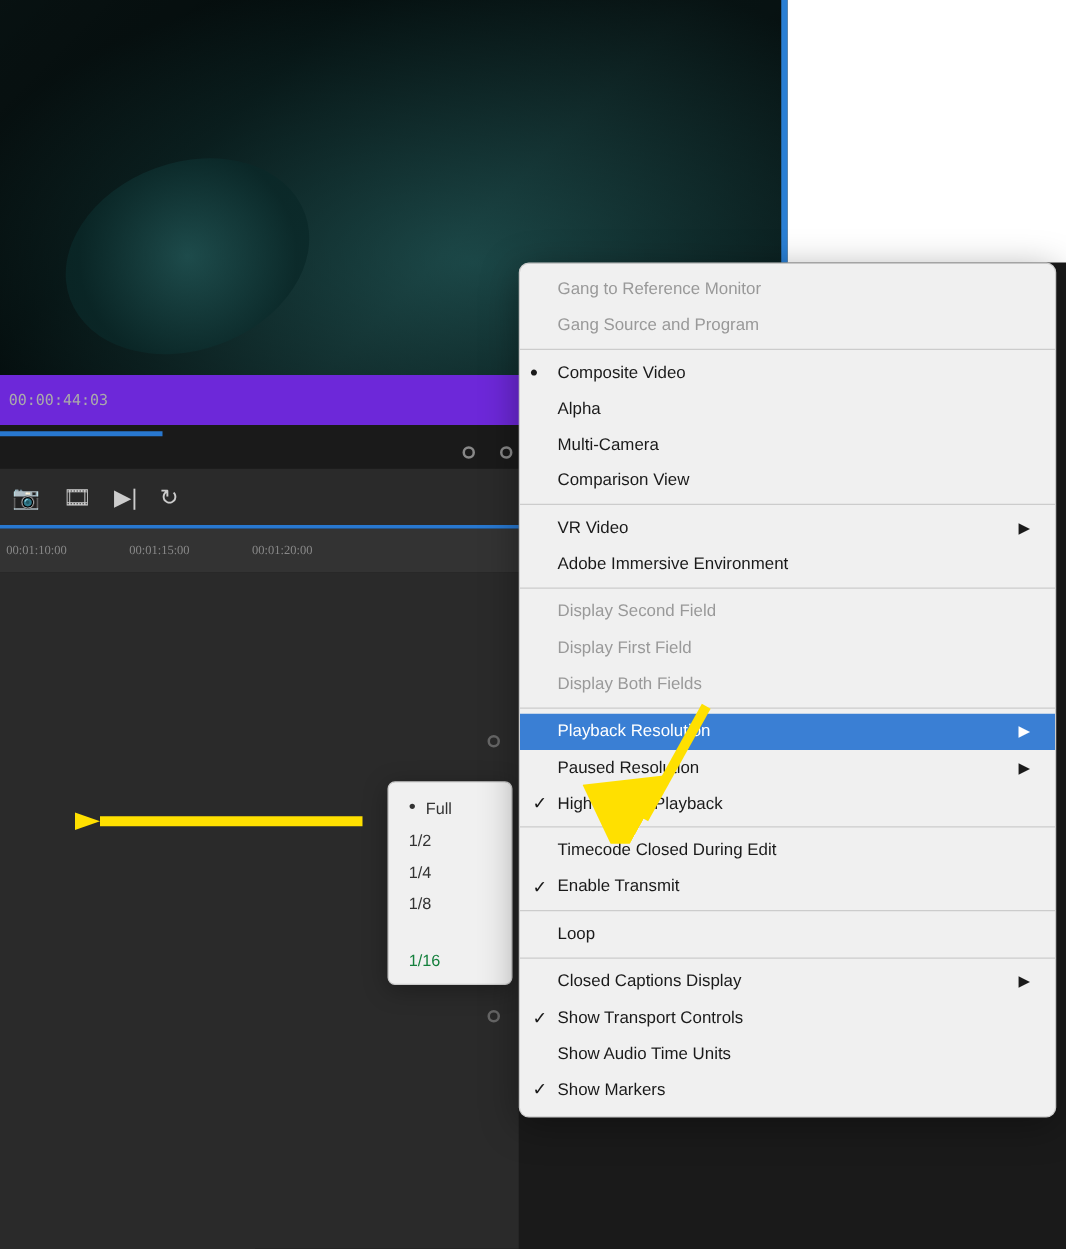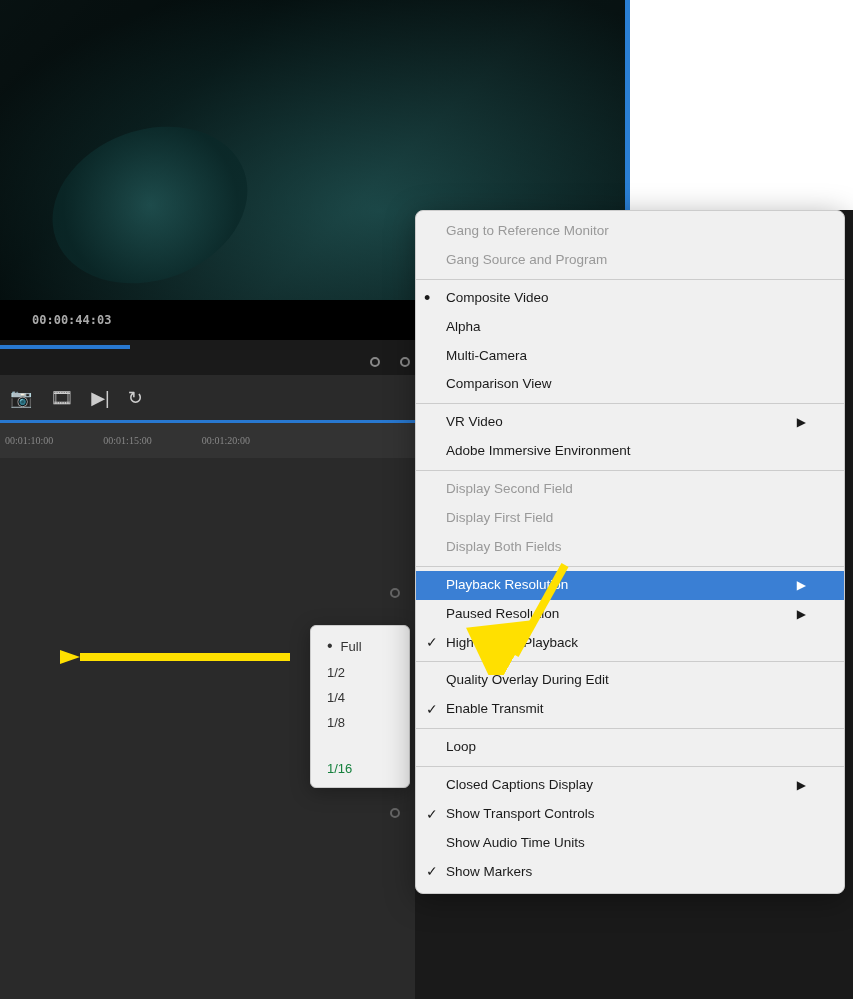--- a/index.html
+++ b/index.html
@@ -58,26 +58,25 @@
       height: 210px;
       background: #2a7fd4;
     }
 
     .timecode-display {
       position: absolute;
       top: 300px;
       left: 0;
       width: 630px;
       height: 40px;
-      background: #000000;
+      background: #6d28d9;
       display: flex;
       align-items: center;
       justify-content: space-between;
-      padding: 0 32px;
-      font-weight: bold;
+      padding: 0 7px;
     }
     .timecode-text {
       color: #aaaaaa;
       font-size: 12px;
       font-family: monospace;
     }
 
     
     .resolution-dropdown {
       position: absolute;
@@ -240,21 +239,21 @@
       width: 430px;
       background: #f0f0f0;
       border: 1px solid #ccc;
       border-radius: 8px;
       box-shadow: 0 6px 30px rgba(0,0,0,0.35);
       padding: 6px 0;
       z-index: 200;
     }
 
     .menu-item {
-      padding: 5px 38px 5px 30px;
+      padding: 5px 20px 5px 30px;
       font-size: 13.5px;
       color: #1a1a1a;
       cursor: pointer;
       display: flex;
       align-items: center;
       justify-content: space-between;
       position: relative;
       line-height: 1.4;
       white-space: nowrap;
     }
@@ -451,21 +450,21 @@
     <span class="submenu-arrow">▶</span>
   </div>
   <div class="menu-item">
     <span class="check-mark">✓</span>
     <span>High Quality Playback</span>
   </div>
 
   <div class="menu-separator"></div>
 
   <div class="menu-item">
-    <span>Quality Overlay During Edit</span>
+    <span>Timecode Closed During Edit</span>
   </div>
   <div class="menu-item">
     <span class="check-mark">✓</span>
     <span>Enable Transmit</span>
   </div>
 
   <div class="menu-separator"></div>
 
   <div class="menu-item">
     <span>Loop</span>

